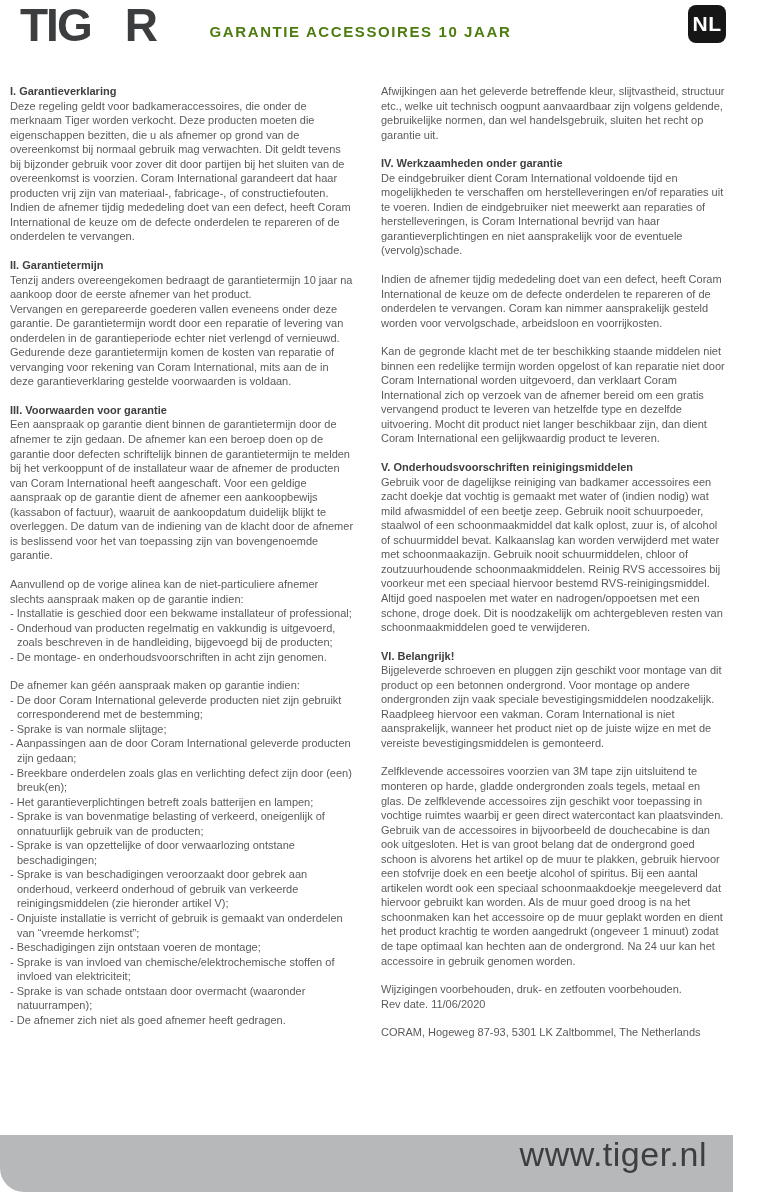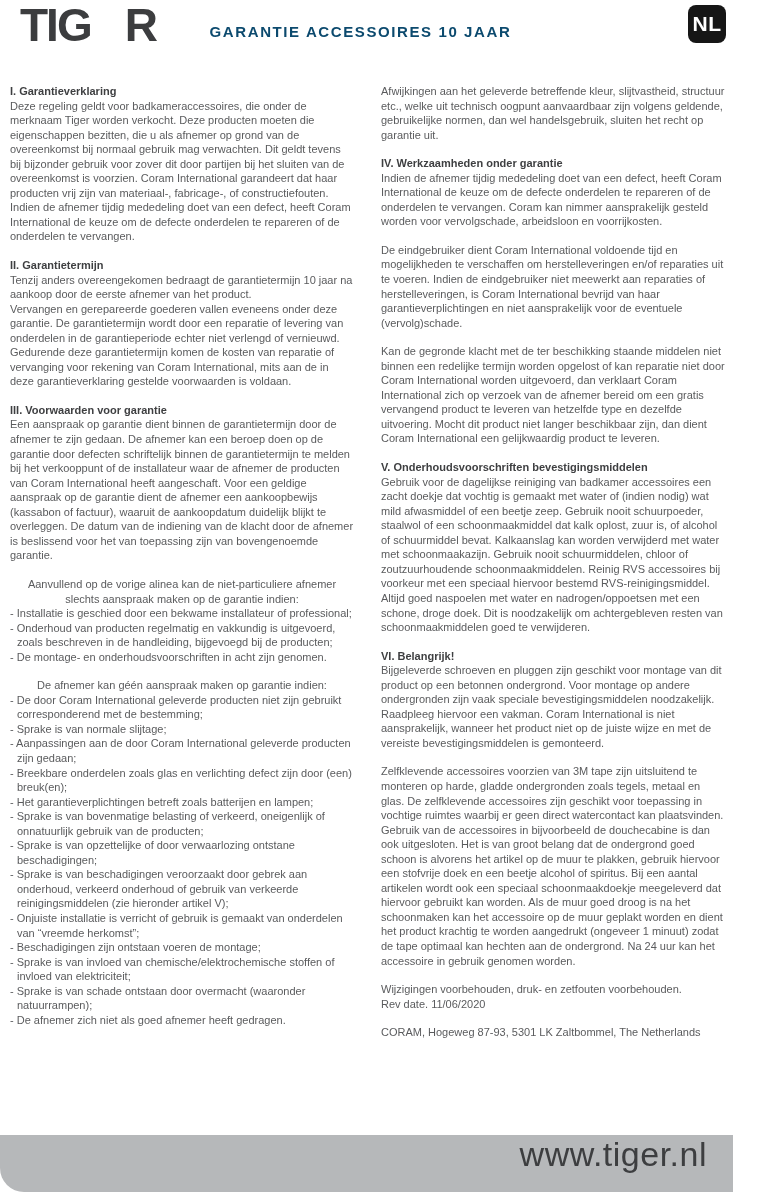--- a/index.html
+++ b/index.html
@@ -9,33 +9,33 @@
   }
   
   .header { position:relative; height:52px; }
   .logo { position:absolute; left:20px; top:6px; display:flex; align-items:flex-start; }
   .logo-word { font-weight:bold; font-size:46px; line-height:38px; letter-spacing:-2px; color:#3c3d3f; }
   .logo-e { display:inline-block; width:27px; margin:3px 3px 0 4px; }
   .logo-e .bar { height:8px; margin-bottom:4.5px; transform:skewX(-14deg); background:#3c3d3f; }
   .logo-e .bar.mid { background:#babcbe; }
   .page-title {
     position:absolute; left:50%; top:23px; transform:translateX(-52%);
-    font-weight:bold; font-size:15px; letter-spacing:1.6px; color:#0c4a6e; white-space:nowrap;
+    font-weight:bold; font-size:15px; letter-spacing:1.6px; color:#4d7c0f; white-space:nowrap;
   }
   .lang-badge {
     position:absolute; right:7px; top:5px; width:38px; height:38px; background:#161616;
     color:#fff; font-weight:bold; font-size:21px; display:flex; align-items:center; justify-content:center;
     border-radius:8px; letter-spacing:0.5px;
   }
   
   .columns { display:flex; gap:27px; padding:32px 8px 0 10px; box-sizing:border-box; }
   .col { width:359px; font-size:11px; line-height:14.55px; }
   .sec-heading { font-weight:bold; color:#3e3f41; margin:0; }
   .para { margin:0 0 14px 0; white-space:pre-line; }
-  .para.p0 { margin-bottom:0;text-align:center; }
+  .para.p0 { margin-bottom:0; }
   .blist { margin:0 0 14px 0; }
   .bitem { padding-left:7px; text-indent:-7px; }
   .address { margin-top:0; }
   
   .footer-band {
     position:absolute; left:0; right:0; bottom:8px; height:57px; background:#b6b8ba;
     border-bottom-left-radius:24px;
     display:flex; align-items:flex-start; justify-content:flex-end; padding-right:26px; box-sizing:border-box;
   }
   .website { font-size:34px; color:#3d3e40; letter-spacing:0.5px; }
@@ -97,26 +97,26 @@
             <div class="bitem">- De afnemer zich niet als goed afnemer heeft gedragen.</div>
           </div>
         </div>
       </div>
     <div class="col" id="col-right">
         <div>
           <div class="para">Afwijkingen aan het geleverde betreffende kleur, slijtvastheid, structuur etc., welke uit technisch oogpunt aanvaardbaar zijn volgens geldende, gebruikelijke normen, dan wel handelsgebruik, sluiten het recht op garantie uit.</div>
         </div>
         <div>
           <div class="sec-heading">IV. Werkzaamheden onder garantie</div>
+          <div class="para">De eindgebruiker dient Coram International voldoende tijd en mogelijkheden te verschaffen om herstelleveringen en/of reparaties uit te voeren. Indien de eindgebruiker niet meewerkt aan reparaties of herstelleveringen, is Coram International bevrijd van haar garantieverplichtingen en niet aansprakelijk voor de eventuele (vervolg)schade.</div>
           <div class="para">Indien de afnemer tijdig mededeling doet van een defect, heeft Coram International de keuze om de defecte onderdelen te repareren of de onderdelen te vervangen. Coram kan nimmer aansprakelijk gesteld worden voor vervolgschade, arbeidsloon en voorrijkosten.</div>
-          <div class="para">De eindgebruiker dient Coram International voldoende tijd en mogelijkheden te verschaffen om herstelleveringen en/of reparaties uit te voeren. Indien de eindgebruiker niet meewerkt aan reparaties of herstelleveringen, is Coram International bevrijd van haar garantieverplichtingen en niet aansprakelijk voor de eventuele (vervolg)schade.</div>
           <div class="para">Kan de gegronde klacht met de ter beschikking staande middelen niet binnen een redelijke termijn worden opgelost of kan reparatie niet door Coram International worden uitgevoerd, dan verklaart Coram International zich op verzoek van de afnemer bereid om een gratis vervangend product te leveren van hetzelfde type en dezelfde uitvoering. Mocht dit product niet langer beschikbaar zijn, dan dient Coram International een gelijkwaardig product te leveren.</div>
         </div>
         <div>
-          <div class="sec-heading">V. Onderhoudsvoorschriften bevestigingsmiddelen</div>
+          <div class="sec-heading">V. Onderhoudsvoorschriften reinigingsmiddelen</div>
           <div class="para">Gebruik voor de dagelijkse reiniging van badkamer accessoires een zacht doekje dat vochtig is gemaakt met water of (indien nodig) wat mild afwasmiddel of een beetje zeep. Gebruik nooit schuurpoeder, staalwol of een schoonmaakmiddel dat kalk oplost, zuur is, of alcohol of schuurmiddel bevat. Kalkaanslag kan worden verwijderd met water met schoonmaakazijn. Gebruik nooit schuurmiddelen, chloor of zoutzuurhoudende schoonmaakmiddelen. Reinig RVS accessoires bij voorkeur met een speciaal hiervoor bestemd RVS-reinigingsmiddel. Altijd goed naspoelen met water en nadrogen/oppoetsen met een schone, droge doek. Dit is noodzakelijk om achtergebleven resten van schoonmaakmiddelen goed te verwijderen.</div>
         </div>
         <div>
           <div class="sec-heading">VI. Belangrijk!</div>
           <div class="para">Bijgeleverde schroeven en pluggen zijn geschikt voor montage van dit product op een betonnen ondergrond. Voor montage op andere ondergronden zijn vaak speciale bevestigingsmiddelen noodzakelijk. Raadpleeg hiervoor een vakman. Coram International is niet aansprakelijk, wanneer het product niet op de juiste wijze en met de vereiste bevestigingsmiddelen is gemonteerd.</div>
           <div class="para">Zelfklevende accessoires voorzien van 3M tape zijn uitsluitend te monteren op harde, gladde ondergronden zoals tegels, metaal en glas. De zelfklevende accessoires zijn geschikt voor toepassing in vochtige ruimtes waarbij er geen direct watercontact kan plaatsvinden. Gebruik van de accessoires in bijvoorbeeld de douchecabine is dan ook uitgesloten. Het is van groot belang dat de ondergrond goed schoon is alvorens het artikel op de muur te plakken, gebruik hiervoor een stofvrije doek en een beetje alcohol of spiritus. Bij een aantal artikelen wordt ook een speciaal schoonmaakdoekje meegeleverd dat hiervoor gebruikt kan worden. Als de muur goed droog is na het schoonmaken kan het accessoire op de muur geplakt worden en dient het product krachtig te worden aangedrukt (ongeveer 1 minuut) zodat de tape optimaal kan hechten aan de ondergrond. Na 24 uur kan het accessoire in gebruik genomen worden.</div>
           <div class="para">Wijzigingen voorbehouden, druk- en zetfouten voorbehouden.
 Rev date. 11/06/2020</div>
         </div>
         <div class="para address">CORAM, Hogeweg 87-93, 5301 LK Zaltbommel, The Netherlands</div>

